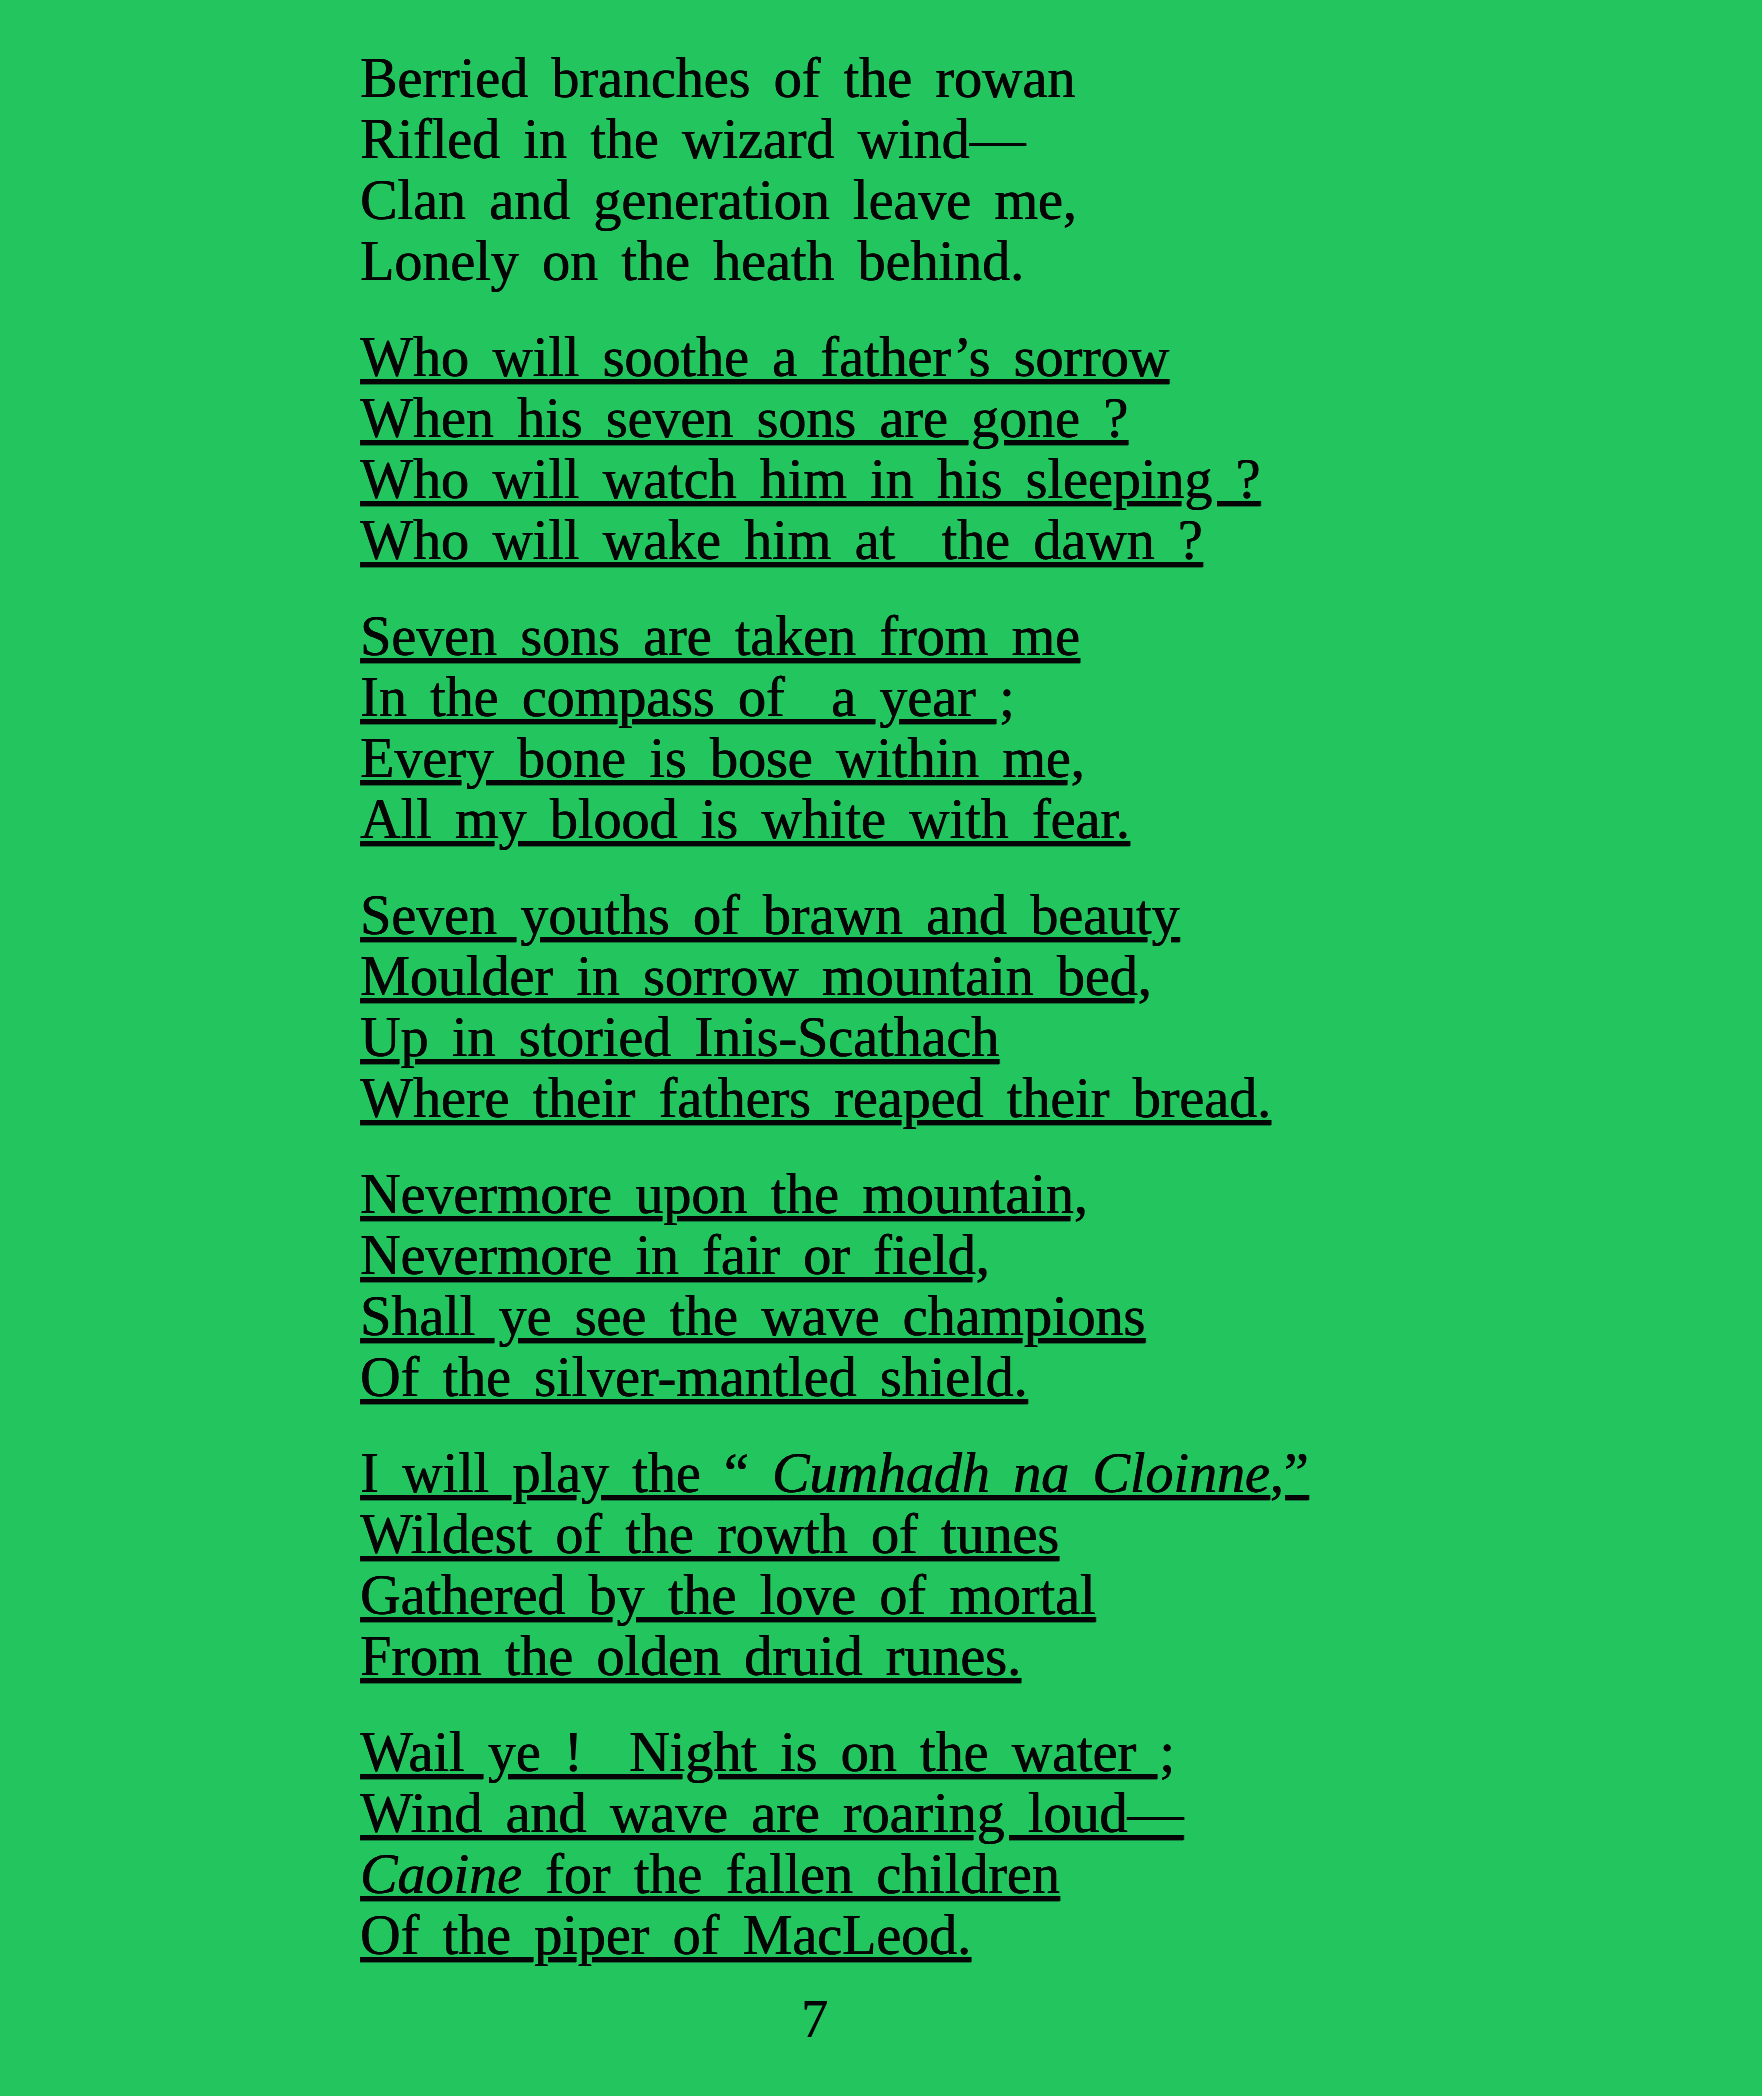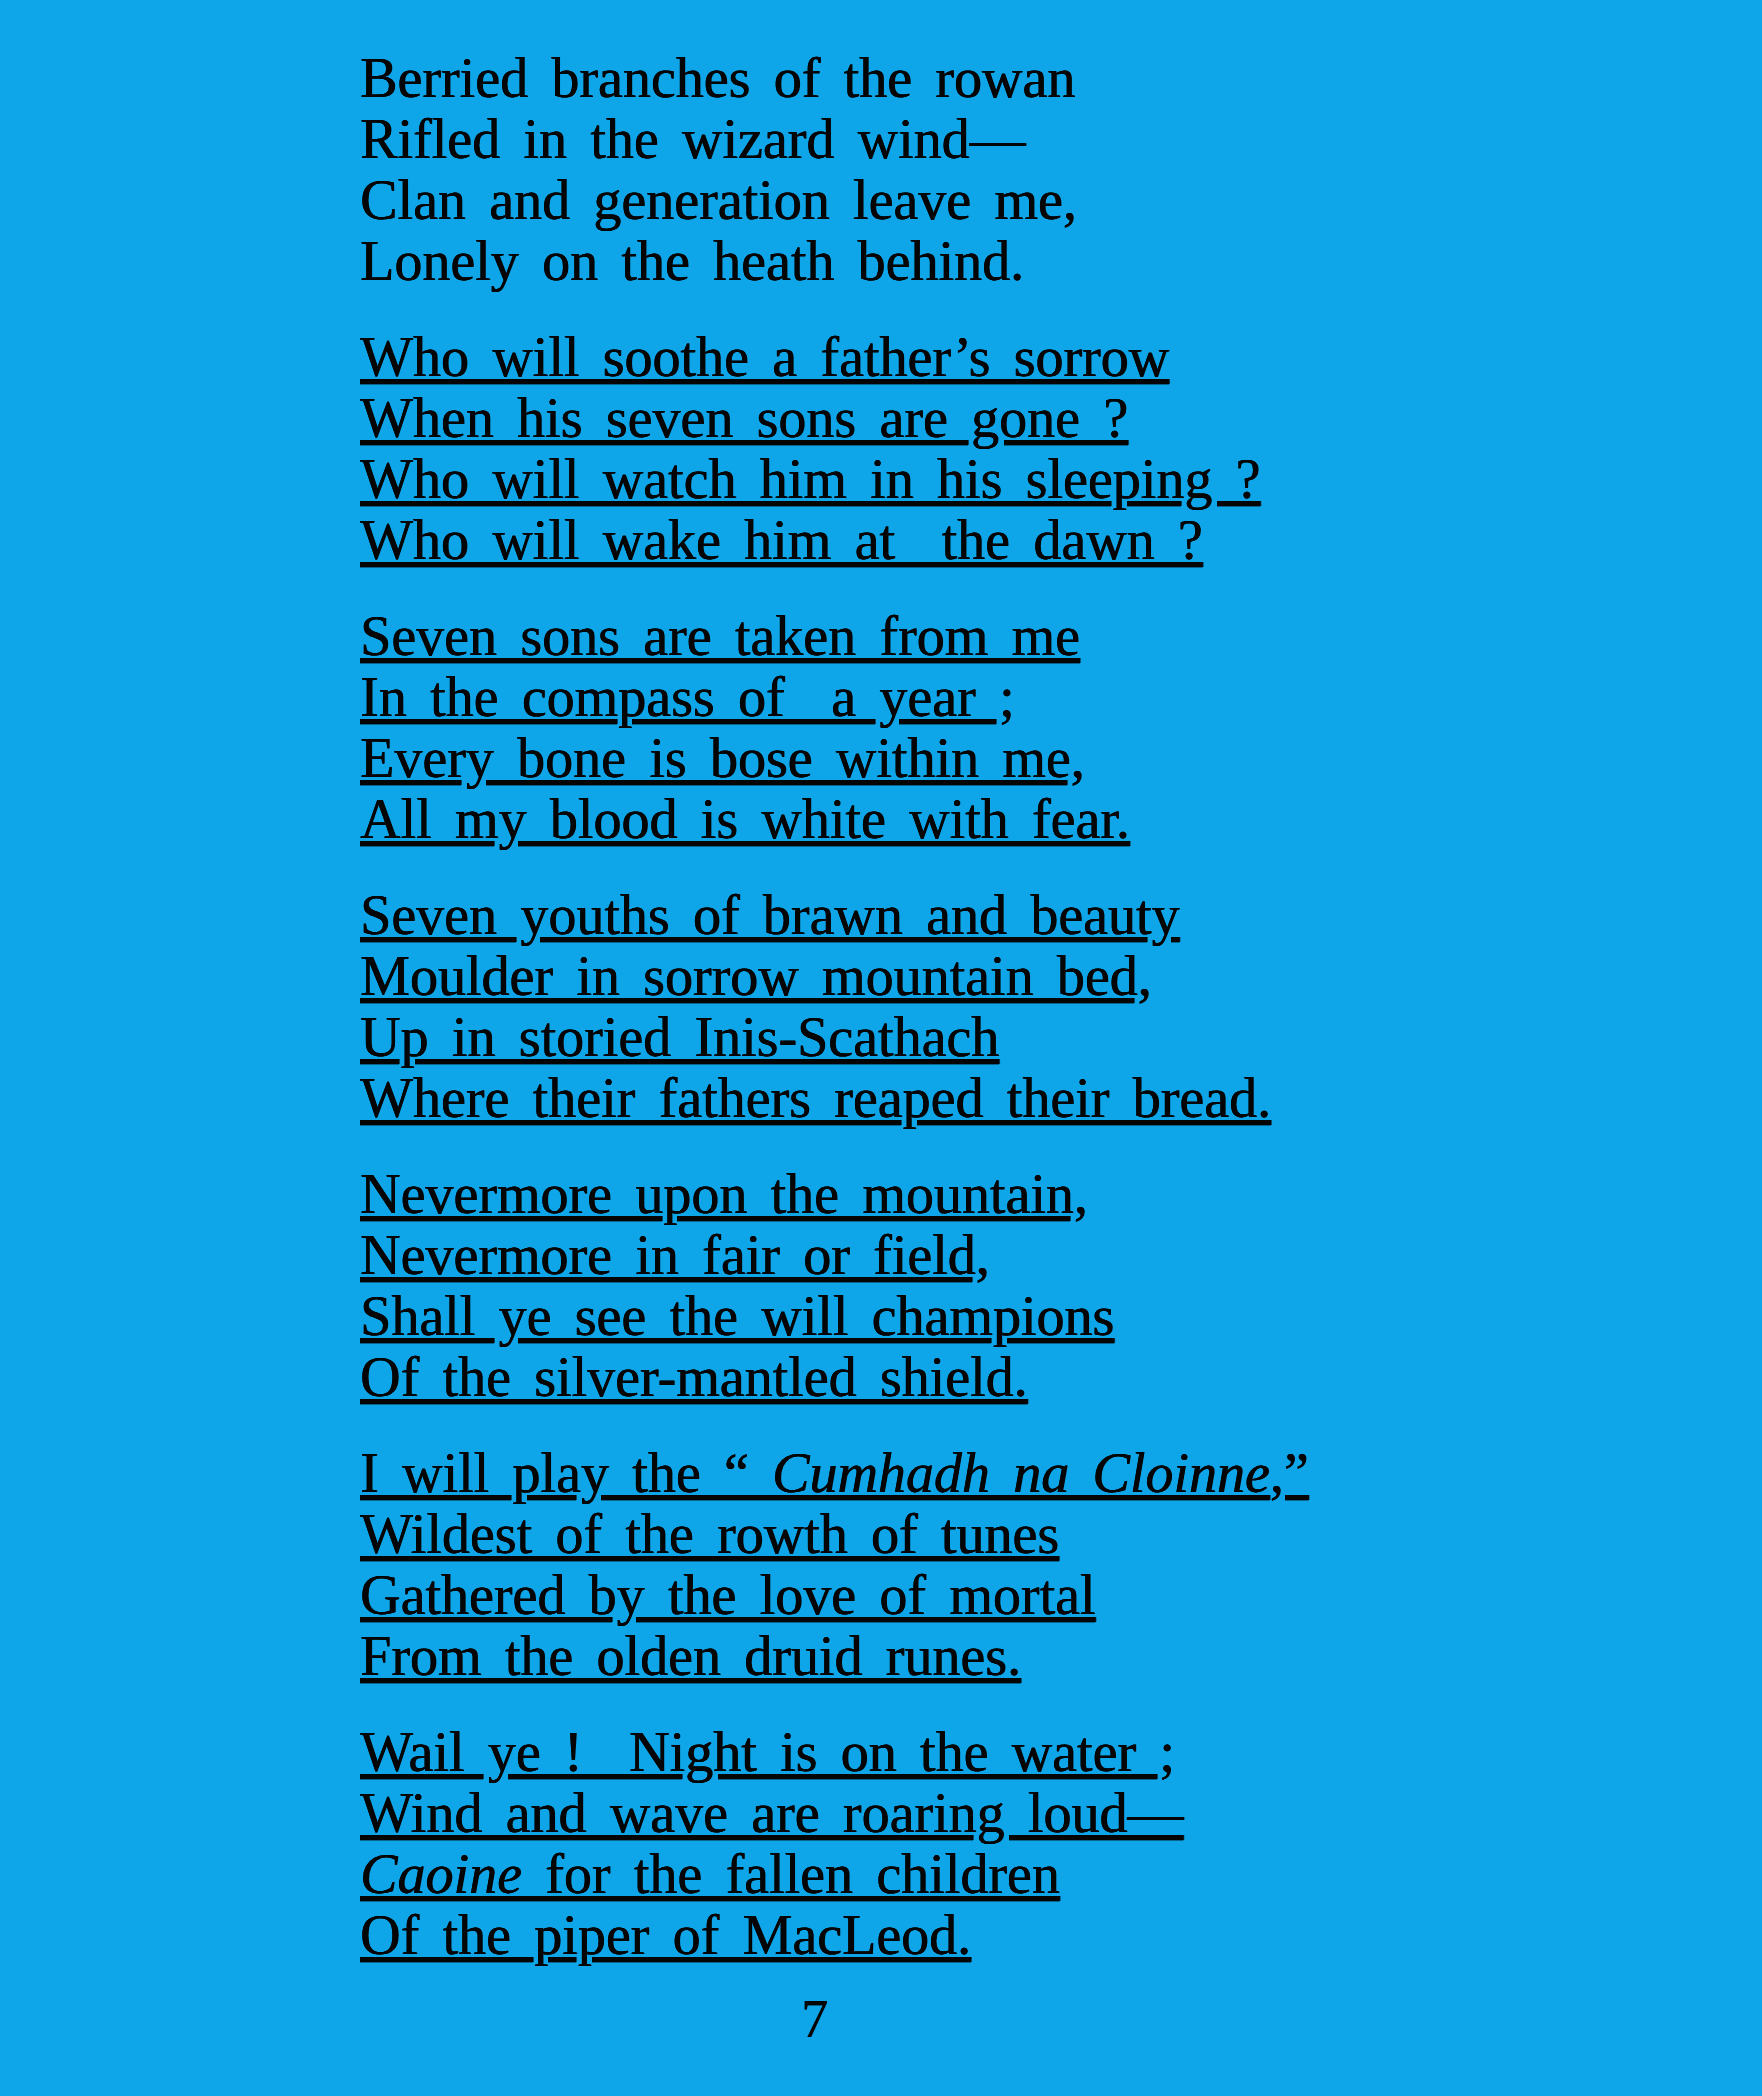--- a/index.html
+++ b/index.html
@@ -9,21 +9,21 @@
   }
   body {
     width: 1762px;
     height: 2096px;
     overflow: hidden;
   }
   .page {
     position: relative;
     width: 1762px;
     height: 2096px;
-    background: #0ea5e9;
+    background: #22c55e;
     color: #050505;
     font-family: "Liberation Serif", "DejaVu Serif", serif;
   }
   .poem {
     padding: 48px 0 0 360px;
   }
   .stanza {
     margin: 0;
   }
   .stanza + .stanza {
@@ -82,21 +82,21 @@
     <div class="stanza">
       <div class="line">Seven youths of brawn and beauty</div>
       <div class="line">Moulder in sorrow mountain bed,</div>
       <div class="line">Up in storied Inis-Scathach</div>
       <div class="line">Where their fathers reaped their bread.</div>
     </div>
 
     <div class="stanza">
       <div class="line">Nevermore upon the mountain,</div>
       <div class="line">Nevermore in fair or field,</div>
-      <div class="line">Shall ye see the will champions</div>
+      <div class="line">Shall ye see the wave champions</div>
       <div class="line">Of the silver-mantled shield.</div>
     </div>
 
     <div class="stanza">
       <div class="line"><span>I will play the “ </span><em class="it">Cumhadh na Cloinne</em><span>,”</span></div>
       <div class="line">Wildest of the rowth of tunes</div>
       <div class="line">Gathered by the love of mortal</div>
       <div class="line">From the olden druid runes.</div>
     </div>
 

